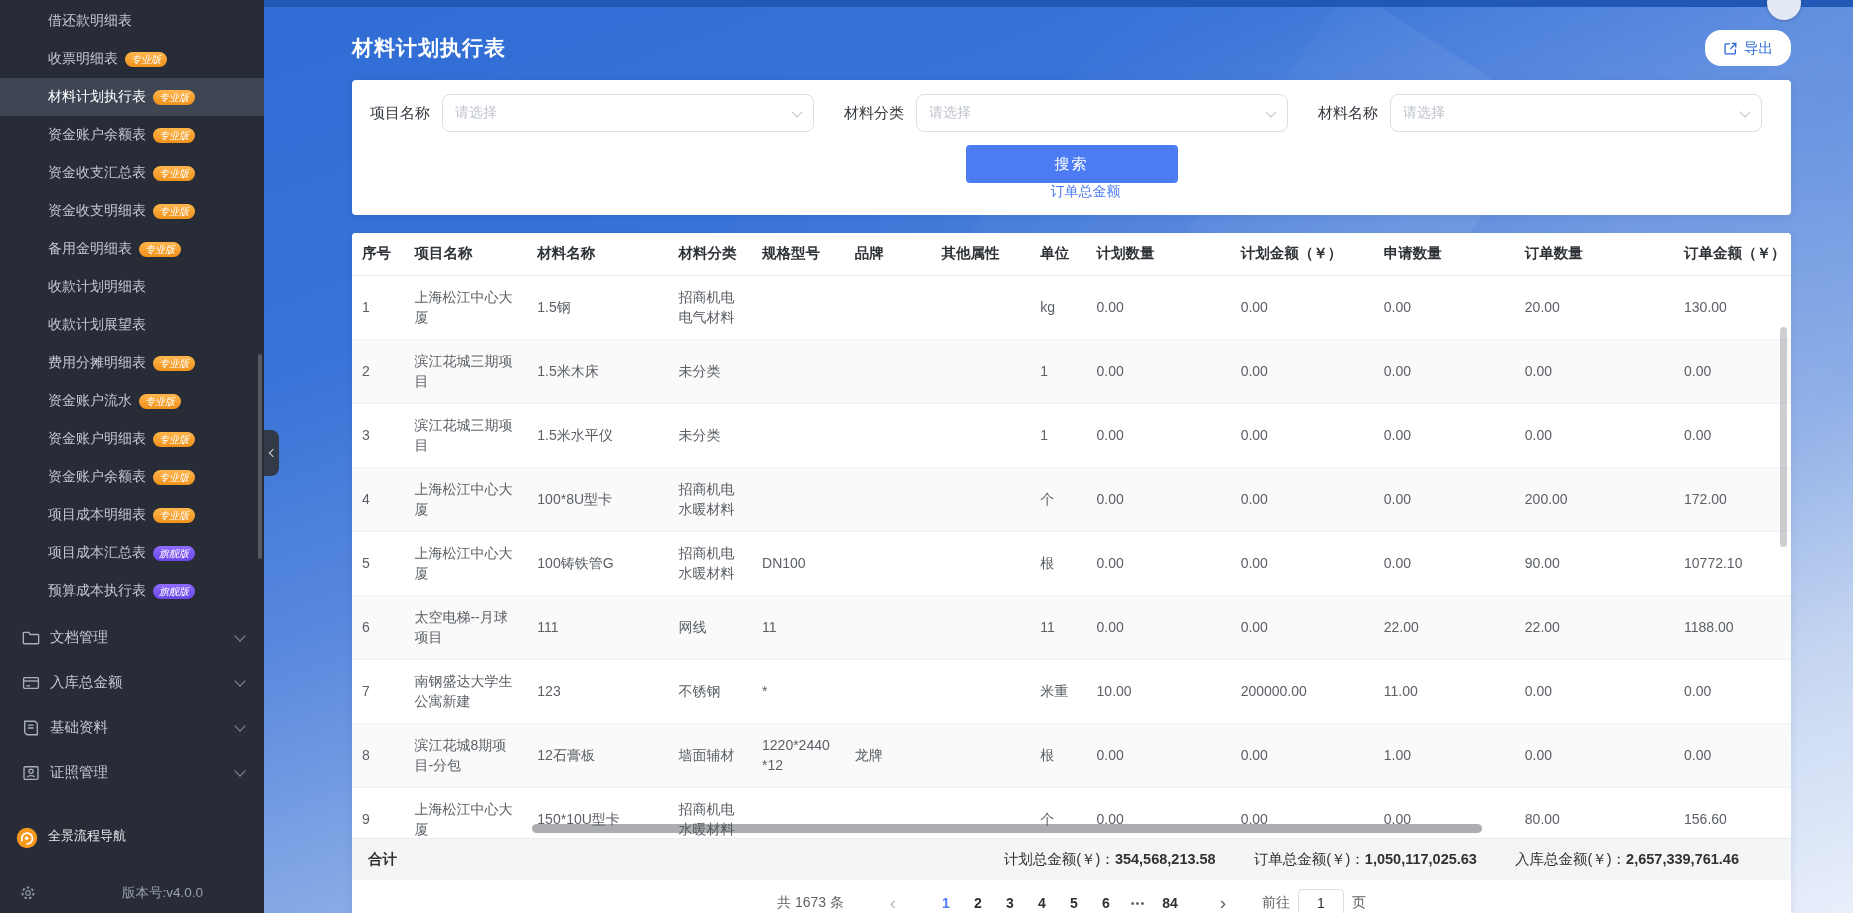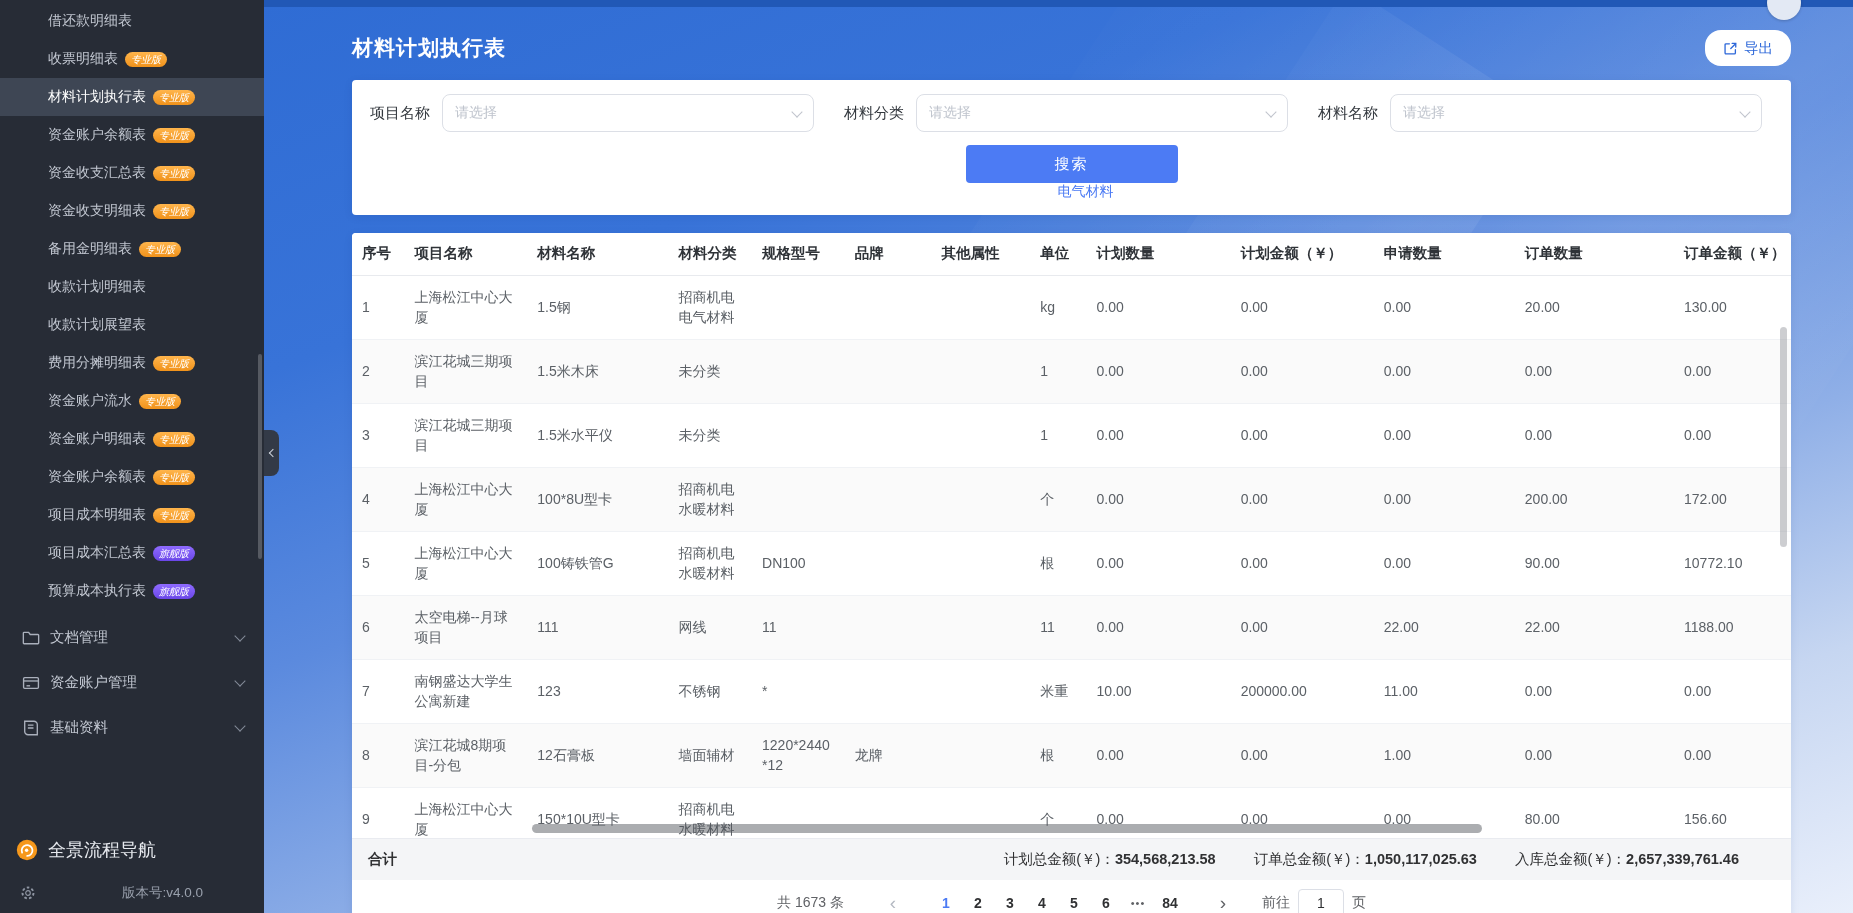--- a/index.html
+++ b/index.html
@@ -17,21 +17,21 @@
   .badge.pro  { background:linear-gradient(180deg,#ffb54c,#f0921b); }
   .badge.flag { background:linear-gradient(180deg,#8f6bff,#6a46e8); }
   .side-groups { padding-top:5px; }
   .side-group { height:45px; display:flex; align-items:center; padding:0 20px 0 22px; font-size:14.5px; cursor:pointer; }
   .g-icon { width:18px; height:18px; margin-right:10px; color:#aab0bc; }
   .g-icon svg { width:18px; height:18px; display:block; }
   .g-label { flex:1; }
   .chev { display:inline-block; width:8px; height:8px; border-right:1.5px solid currentColor; border-bottom:1.5px solid currentColor; transform:rotate(45deg); }
   .g-chev { color:#848b98; margin-top:-4px; }
   .side-bottom { margin-top:auto; }
-  .nav-row { height:46px; display:flex; align-items:center; padding-left:16px; font-size:18px; color:#e6e9ee; cursor:pointer; }
+  .nav-row { height:46px; display:flex; padding-left:16px; font-size:13px; color:#e6e9ee; cursor:pointer; }
   .nav-icon { width:22px; height:22px; margin-right:10px; }
   .nav-icon svg { width:22px; height:22px; display:block; }
   .version-row { height:40px; display:flex; align-items:center; padding-left:20px; font-size:13.5px; color:#99a0ac; }
   .gear { width:16px; height:16px; color:#8e95a2; cursor:pointer; }
   .gear svg { width:16px; height:16px; display:block; }
   .v-text { margin-left:86px; }
   .side-scrollbar { position:absolute; right:2px; top:354px; width:4px; height:205px; border-radius:2px; background:rgba(255,255,255,.22); }
 
   
   .main { position:relative; flex:1; height:100%; overflow:hidden;
@@ -170,31 +170,42 @@
           <span class="chev g-chev"></span>
         </div>
         <div class="side-group">
           <span class="g-icon">
             <svg viewBox="0 0 16 16" fill="none">
               <rect x="1.4" y="3.2" width="13.2" height="9.6" rx="1" stroke="currentColor" stroke-width="1.2"></rect>
               <path d="M1.4 6.2h13.2" stroke="currentColor" stroke-width="1.2"></path>
               <path d="M4 10.5h3.2" stroke="currentColor" stroke-width="1.2"></path>
             </svg>
           </span>
-          <span class="g-label">资金账户管理</span>
+          <span class="g-label">入库总金额</span>
           <span class="chev g-chev"></span>
         </div>
         <div class="side-group">
           <span class="g-icon">
             <svg viewBox="0 0 16 16" fill="none">
               <path d="M2.4 2h8.2a3 3 0 0 1 3 3v9H5.4a3 3 0 0 1-3-3V2z" stroke="currentColor" stroke-width="1.2"></path>
               <path d="M5.2 5.4h5M5.2 8h5" stroke="currentColor" stroke-width="1.2"></path>
             </svg>
           </span>
           <span class="g-label">基础资料</span>
+          <span class="chev g-chev"></span>
+        </div>
+        <div class="side-group">
+          <span class="g-icon">
+            <svg viewBox="0 0 16 16" fill="none">
+              <rect x="1.8" y="2.4" width="12.4" height="11.2" rx="1" stroke="currentColor" stroke-width="1.2"></rect>
+              <circle cx="8" cy="6.4" r="1.9" stroke="currentColor" stroke-width="1.1"></circle>
+              <path d="M4.8 11.6c.7-1.7 5.7-1.7 6.4 0" stroke="currentColor" stroke-width="1.1"></path>
+            </svg>
+          </span>
+          <span class="g-label">证照管理</span>
           <span class="chev g-chev"></span>
         </div>
       </div>
     <div class="side-bottom">
       <div class="nav-row">
         <span class="nav-icon">
           <svg viewBox="0 0 22 22">
               <circle cx="11" cy="11" r="10.2" fill="#f6981c"></circle>
               <path d="M6.1 13.6a5.4 5.4 0 1 1 5.1 3.3" fill="none" stroke="#fff" stroke-width="1.8" stroke-linecap="round"></path>
               <circle cx="10.6" cy="11.2" r="1.7" fill="#fff"></circle>
@@ -258,21 +269,21 @@
             <div class="filter-field">
               <span class="f-label">材料名称</span>
               <div class="f-select">
                 <span class="f-ph">请选择</span>
                 <span class="chev sel-chev"></span>
               </div>
             </div>
           </div>
         <div class="btn-row">
           <button class="search-btn">搜索</button>
-          <a class="clear-link">电气材料</a>
+          <a class="clear-link">订单总金额</a>
         </div>
       </div>
 
       <div class="table-card">
         <div class="tbl-scroll">
           <table id="mat-table">
             <colgroup>
                 <col style="width: 52px;">
                 <col style="width: 122px;">
                 <col style="width: 140px;">

